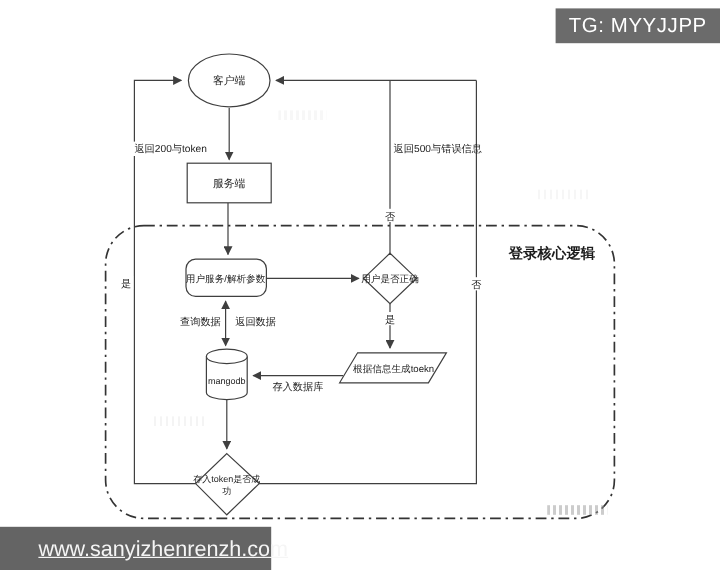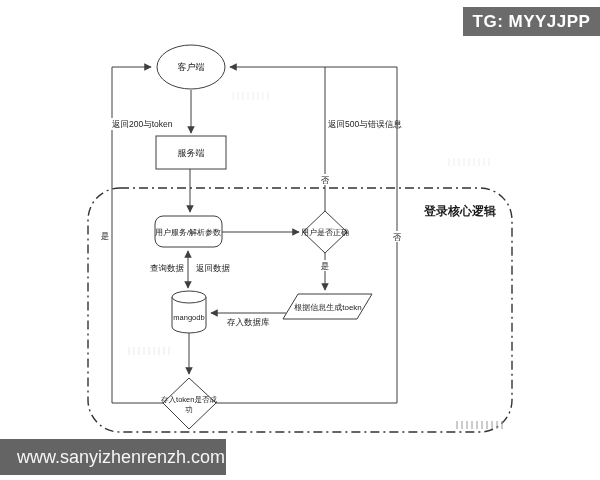--- a/index.html
+++ b/index.html
@@ -17,26 +17,26 @@
   .scope{fill:none;stroke:#333333;stroke-width:1.4;stroke-dasharray:9 4 2 4;}
   .lblbg{fill:#ffffff;stroke:none;}
   .t9{font-size:9px;}
   .t8{font-size:8px;}
   .t75{font-size:7.5px;}
   .t85{font-size:8.5px;}
   .scope-title{font-size:12px;font-weight:bold;fill:#1c1c1c;}
   .tg-badge{
     position:absolute;top:7px;left:463px;width:137px;height:29px;
     background:#6b6b6b;color:#ffffff;font-size:17px;line-height:29px;
-    text-align:center;letter-spacing:0.5px;font-weight:bold;
+    text-align:center;letter-spacing:0.5px;
   }
   .site-bar{
     position:absolute;top:439px;left:0;width:226px;height:36px;
     background:#646464;color:#f5f5f5;font-size:18px;line-height:36px;
-    padding-left:17px;box-sizing:border-box;white-space:nowrap;
+    padding-left:32px;box-sizing:border-box;white-space:nowrap;text-decoration:underline;
   }
   .smudge{
     position:absolute;height:8px;
     background:repeating-linear-gradient(90deg,#9a9a9a 0 2px,transparent 2px 5px);
     filter:blur(0.6px);pointer-events:none;
   }
   .smudge-corner{left:456px;top:421px;width:50px;opacity:.5;}
   .smudge-a{left:128px;top:347px;width:42px;opacity:.10;}
   .smudge-b{left:448px;top:158px;width:42px;opacity:.08;}
   .smudge-c{left:232px;top:92px;width:40px;opacity:.07;}

